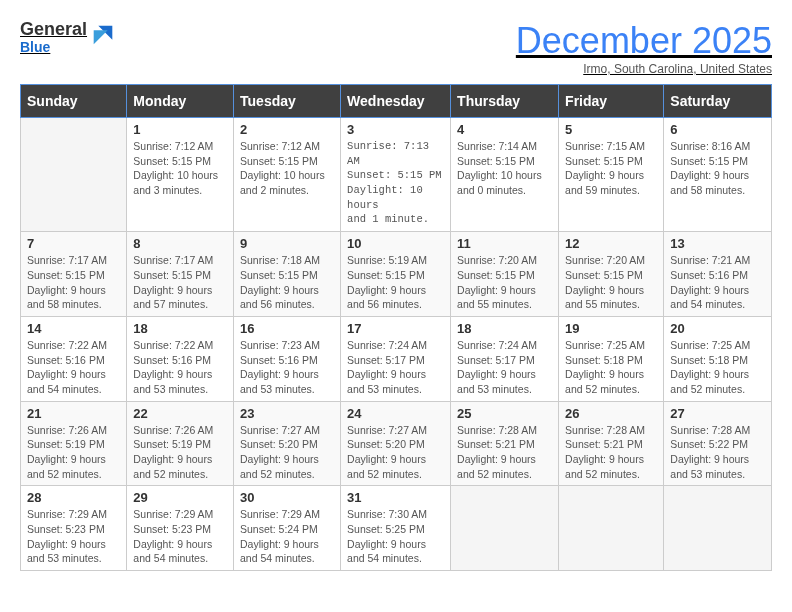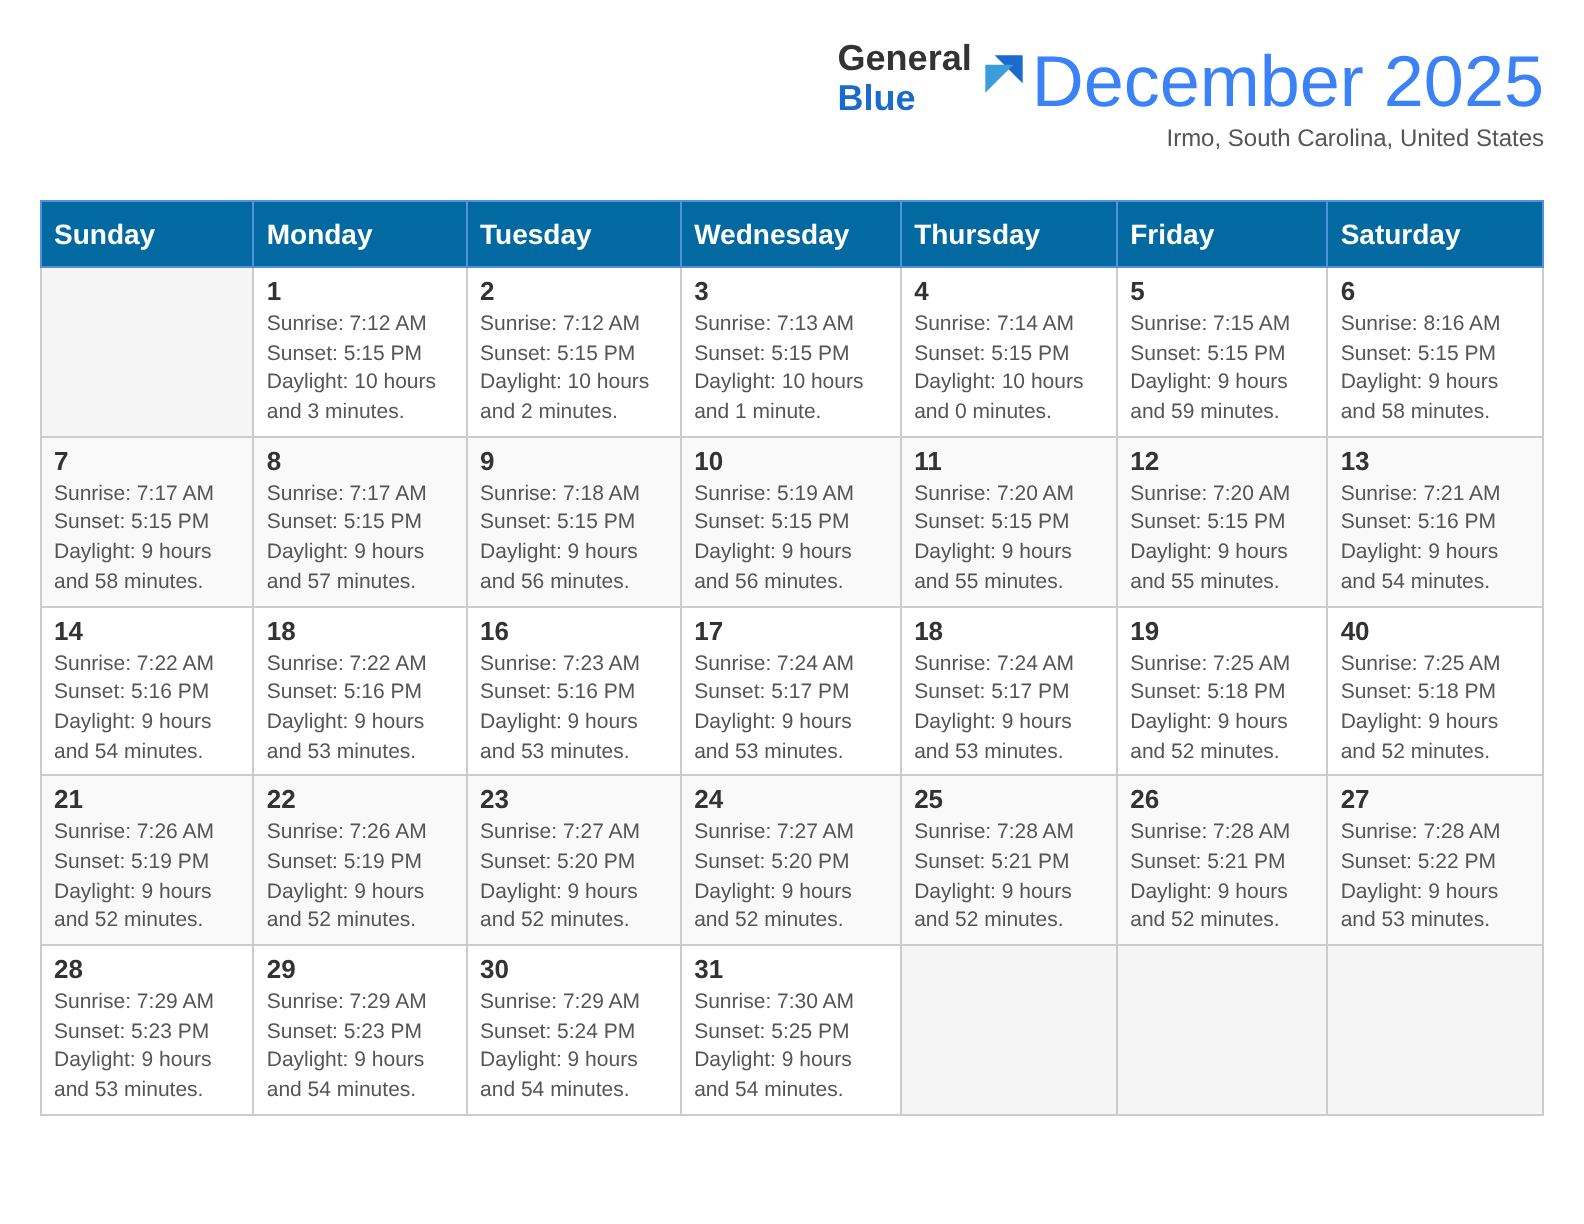--- a/index.html
+++ b/index.html
@@ -5,40 +5,41 @@
     * { margin: 0; padding: 0; box-sizing: border-box; }
     body {
       font-family: Arial, sans-serif;
       background: #fff;
       width: 792px;
       min-height: 612px;
       padding: 20px;
     }
     .header {
       display: flex;
-      justify-content: flex-end;
+      justify-content: space-between;
       align-items: flex-start;
-      margin-bottom: 24px;
+      margin-bottom: 8px;
+      text-decoration: underline;
     }
     .logo {
       display: flex;
       align-items: center;
     }
     .logo-text {
       display: flex;
       flex-direction: column;
       line-height: 1.1;
     }
     .logo-general {
       font-size: 18px;
       font-weight: bold;
       color: #333;
     }
     .logo-blue {
-      font-size: 18px;
+      font-size: 14px;
       font-weight: bold;
       color: #1a6bcc;
     }
     .logo-icon {
       width: 28px;
       height: 28px;
       margin-left: 2px;
       margin-top: -5px;
     }
     .title-section {
@@ -52,21 +53,21 @@
     .subtitle {
       font-size: 12px;
       color: #555;
     }
     table {
       width: 100%;
       border-collapse: collapse;
       border: 1px solid #ccc;
     }
     thead tr th {
-      background-color: #0369a1;
+      background-color: #404040;
       color: #fff;
       padding: 8px 6px;
       font-size: 14px;
       font-weight: bold;
       text-align: left;
       border: 1px solid #5590dd;
     }
     tbody tr td {
       border: 1px solid #ccc;
       vertical-align: top;
@@ -138,21 +139,21 @@
         </td>
         <td>
           <span class="day-number">2</span>
           <div class="day-info" style="white-space: pre-line;">Sunrise: 7:12 AM
 Sunset: 5:15 PM
 Daylight: 10 hours
 and 2 minutes.</div>
         </td>
         <td>
           <span class="day-number">3</span>
-          <div class="day-info" style="white-space: pre-line;">Sunrise: 7:13 AM
+          <div class="day-info" style="white-space: pre-line; font-family: Liberation Mono, monospace;">Sunrise: 7:13 AM
 Sunset: 5:15 PM
 Daylight: 10 hours
 and 1 minute.</div>
         </td>
         <td>
           <span class="day-number">4</span>
           <div class="day-info" style="white-space: pre-line;">Sunrise: 7:14 AM
 Sunset: 5:15 PM
 Daylight: 10 hours
 and 0 minutes.</div>
@@ -260,21 +261,21 @@
 and 53 minutes.</div>
         </td>
         <td>
           <span class="day-number">19</span>
           <div class="day-info" style="white-space: pre-line;">Sunrise: 7:25 AM
 Sunset: 5:18 PM
 Daylight: 9 hours
 and 52 minutes.</div>
         </td>
         <td>
-          <span class="day-number">40</span>
+          <span class="day-number">20</span>
           <div class="day-info" style="white-space: pre-line;">Sunrise: 7:25 AM
 Sunset: 5:18 PM
 Daylight: 9 hours
 and 52 minutes.</div>
         </td>
       </tr>
       <tr>
         <td>
           <span class="day-number">21</span>
           <div class="day-info" style="white-space: pre-line;">Sunrise: 7:26 AM

